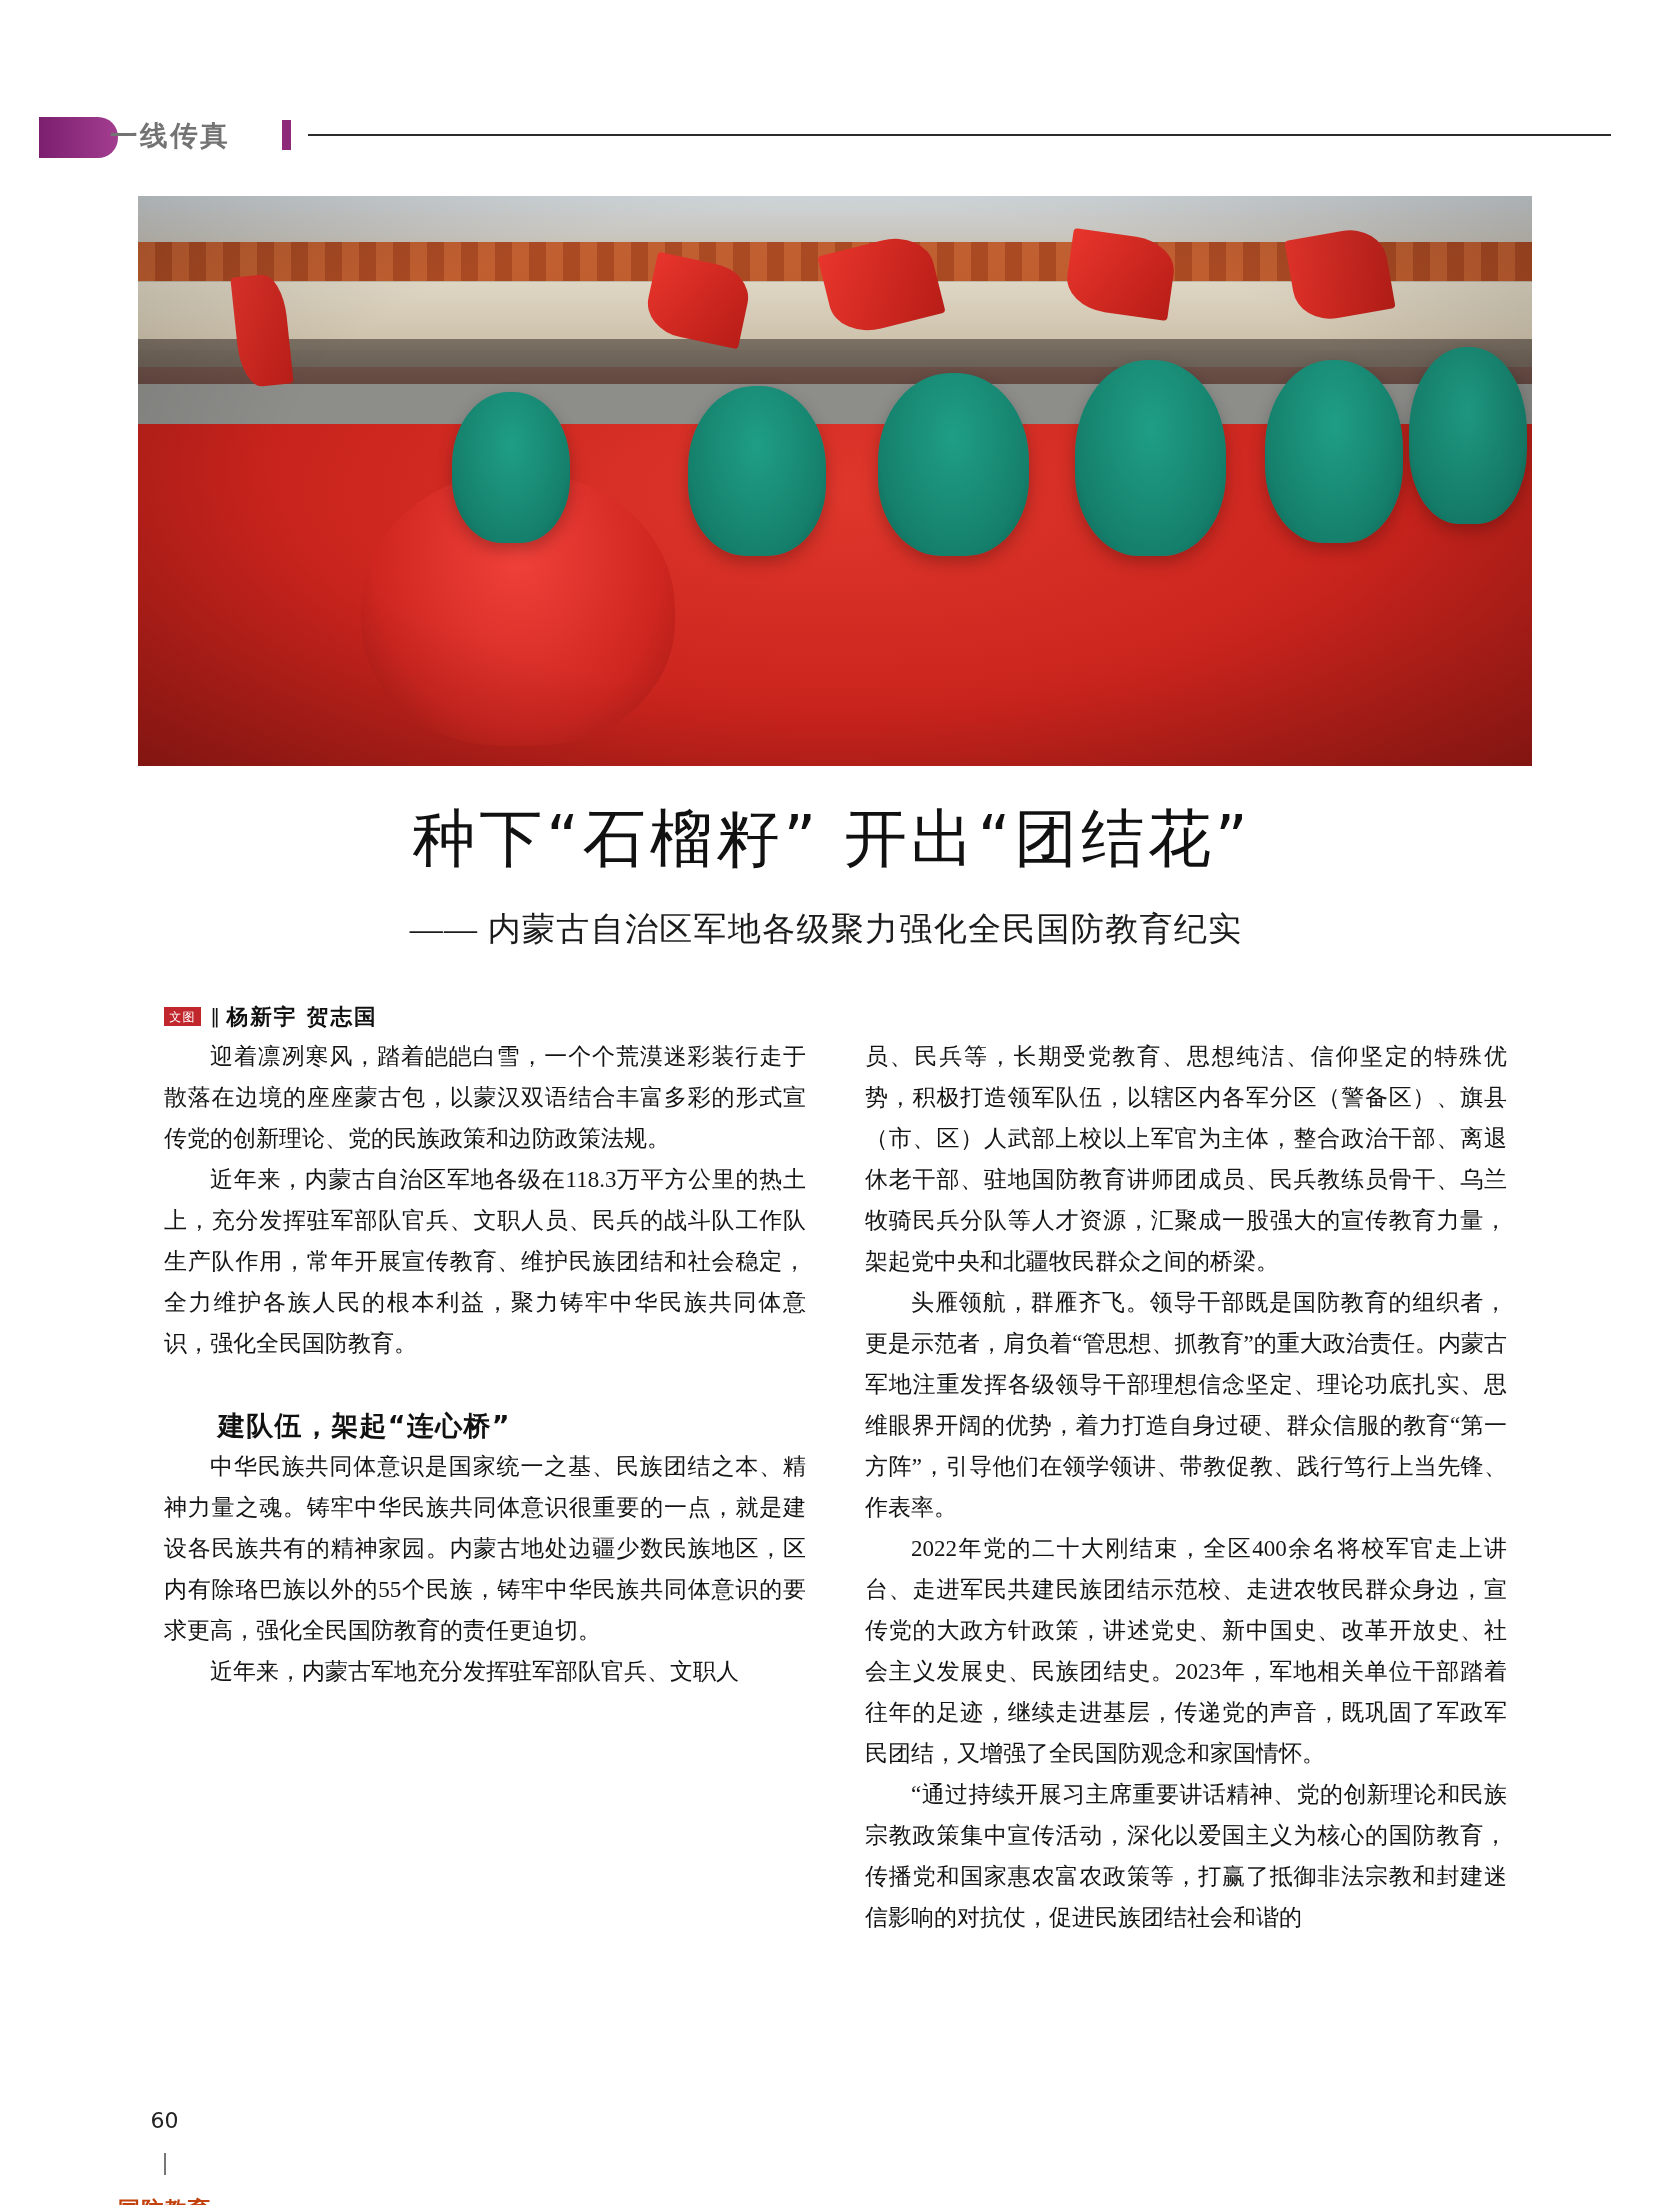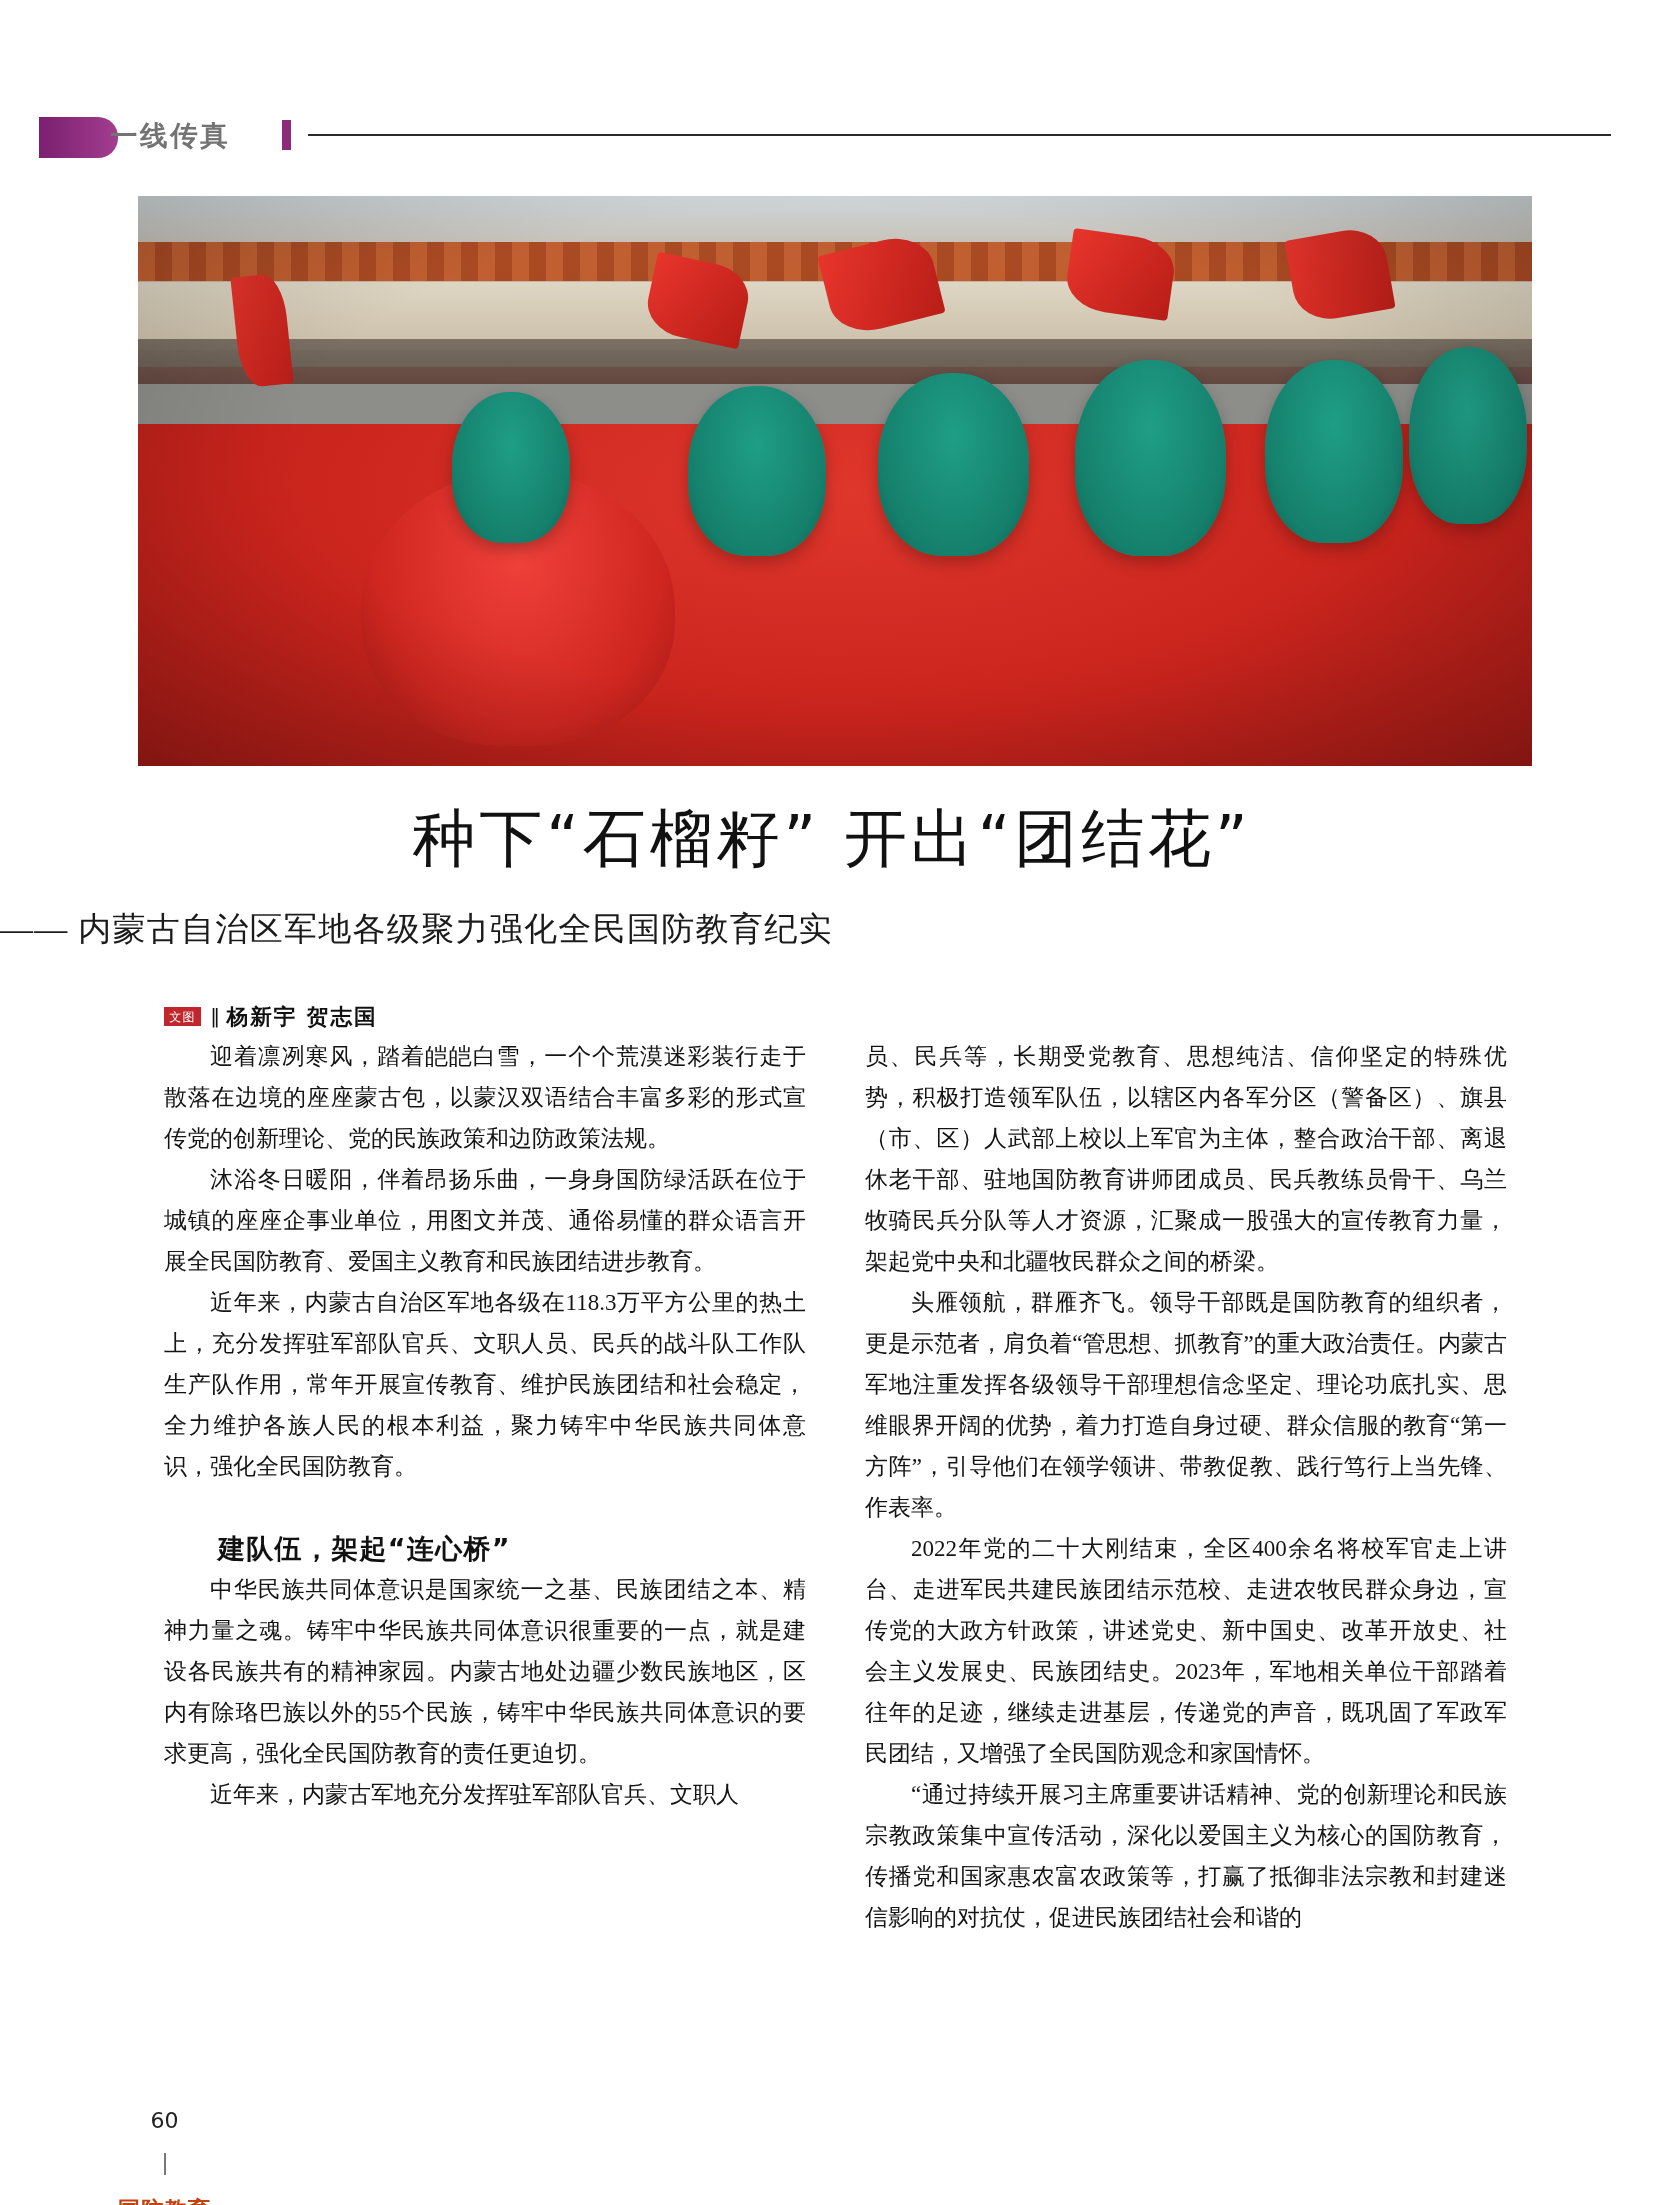--- a/index.html
+++ b/index.html
@@ -132,21 +132,21 @@
     font-family: "DejaVu Sans", sans-serif;
     font-weight: normal;
     font-size: 63px;
     letter-spacing: 3.9px;
     color: #111111;
   }
   .sub-title {
     position: absolute;
     left: 0; top: 907px;
     width: 1652px;
-    text-align: left;
+    text-align: center;
     font-family: "Liberation Serif", serif;
     font-size: 33px;
     letter-spacing: 1.3px;
     color: #1b1b1b;
   }
 
   
   .byline {
     position: absolute;
     left: 164px;
@@ -278,21 +278,20 @@
 <div class="sub-title">—— 内蒙古自治区军地各级聚力强化全民国防教育纪实</div>
 
 <div class="byline">
   <span class="byline-badge">文图</span>
   <span class="byline-sep">‖</span>
   <span class="byline-names">杨新宇  贺志国</span>
 </div>
 
 <div class="col col-left">
   <p>迎着凛冽寒风，踏着皑皑白雪，一个个荒漠迷彩装行走于散落在边境的座座蒙古包，以蒙汉双语结合丰富多彩的形式宣传党的创新理论、党的民族政策和边防政策法规。</p>
-  <p>沐浴冬日暖阳，伴着昂扬乐曲，一身身国防绿活跃在位于城镇的座座企事业单位，用图文并茂、通俗易懂的群众语言开展全民国防教育、爱国主义教育和民族团结进步教育。</p>
   <p>近年来，内蒙古自治区军地各级在118.3万平方公里的热土上，充分发挥驻军部队官兵、文职人员、民兵的战斗队工作队生产队作用，常年开展宣传教育、维护民族团结和社会稳定，全力维护各族人民的根本利益，聚力铸牢中华民族共同体意识，强化全民国防教育。</p>
   <div class="spacer-line"></div>
   <p class="section-head">建队伍，架起“连心桥”</p>
   <p>中华民族共同体意识是国家统一之基、民族团结之本、精神力量之魂。铸牢中华民族共同体意识很重要的一点，就是建设各民族共有的精神家园。内蒙古地处边疆少数民族地区，区内有除珞巴族以外的55个民族，铸牢中华民族共同体意识的要求更高，强化全民国防教育的责任更迫切。</p>
   <p>近年来，内蒙古军地充分发挥驻军部队官兵、文职人</p>
 </div>
 
 <div class="col col-right">
   <p class="noindent">员、民兵等，长期受党教育、思想纯洁、信仰坚定的特殊优势，积极打造领军队伍，以辖区内各军分区（警备区）、旗县（市、区）人武部上校以上军官为主体，整合政治干部、离退休老干部、驻地国防教育讲师团成员、民兵教练员骨干、乌兰牧骑民兵分队等人才资源，汇聚成一股强大的宣传教育力量，架起党中央和北疆牧民群众之间的桥梁。</p>
   <p>头雁领航，群雁齐飞。领导干部既是国防教育的组织者，更是示范者，肩负着“管思想、抓教育”的重大政治责任。内蒙古军地注重发挥各级领导干部理想信念坚定、理论功底扎实、思维眼界开阔的优势，着力打造自身过硬、群众信服的教育“第一方阵”，引导他们在领学领讲、带教促教、践行笃行上当先锋、作表率。</p>

